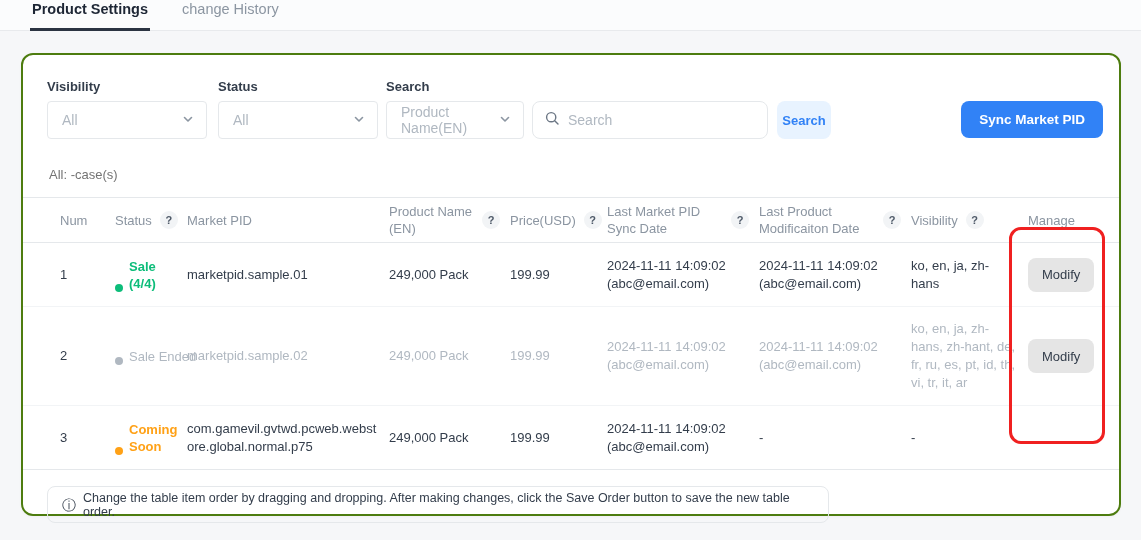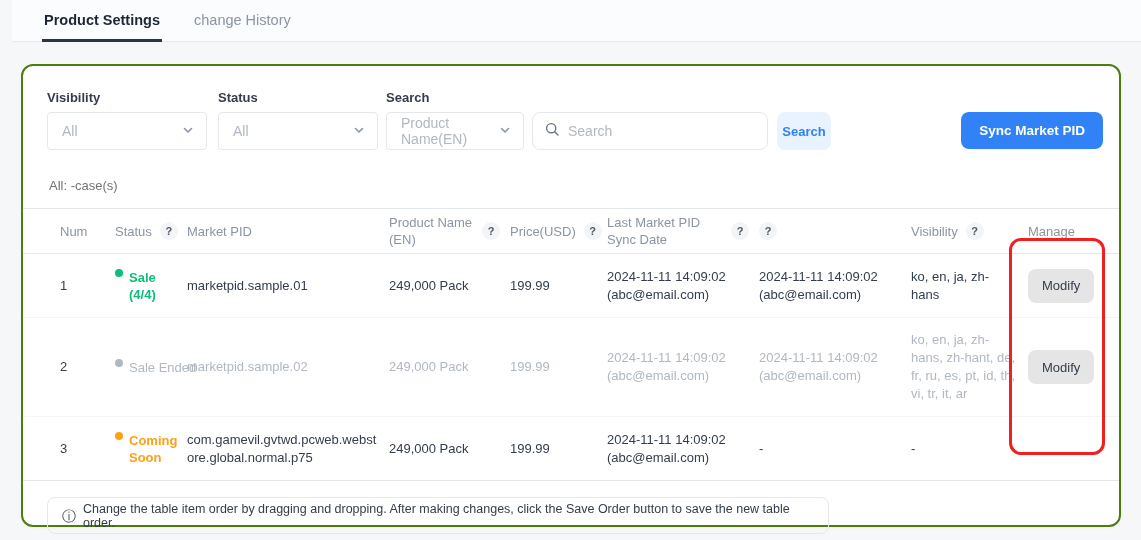--- a/index.html
+++ b/index.html
@@ -3,22 +3,22 @@
 <meta charset="utf-8">
 <style>
   * { margin:0; padding:0; box-sizing:border-box; }
   html,body { width:1141px; height:540px; overflow:hidden; }
   body {
     font-family:"Liberation Sans","DejaVu Sans",sans-serif;
     background:#f6f7f9; color:#333d4b; font-size:13px;
   }
   
   .tabbar {
-    height:42px; background:#fbfcfd; border-bottom:1px solid #e8eaed;
-    display:flex; align-items:flex-end; padding-left:30px;margin-left:12px;
+    height:31px; background:#fbfcfd; border-bottom:1px solid #e8eaed;
+    display:flex; align-items:flex-end; padding-left:30px;
   }
   .tab {
     font-size:14.5px; padding:13px 2px 11px; margin-right:30px; cursor:pointer;
     color:#8b95a1; border-bottom:3px solid transparent; margin-bottom:-1px;
   }
   .tab.active { color:#1d2635; font-weight:bold; border-bottom-color:#2b3442; }
   
   .card {
     position:relative; margin:22px 20px 0 21px; width:1100px; height:463px;
     background:#fff; border:2px solid #4d7c0f; border-radius:12px;
@@ -70,21 +70,21 @@
   .hcell { display:flex; align-items:center; gap:8px; padding-right:10px; line-height:17px; }
   .help-badge {
     flex:0 0 auto; width:18px; height:18px; border-radius:50%; background:#f2f4f6;
     color:#4e5968; font-size:11px; font-weight:bold; display:flex;
     align-items:center; justify-content:center; cursor:pointer;
   }
   .tbody .trow { border-bottom:1px solid #f2f4f6; padding-top:13px; padding-bottom:13px; min-height:64px; }
   .tbody .trow:last-child { border-bottom:1px solid #e5e8eb; }
   .cell { padding-right:12px; line-height:18px; color:#333d4b; }
   .cell-market { word-break:break-all; }
-  .status-cell { display:flex; align-items:flex-start; gap:6px; padding-right:4px; }
+  .status-cell { display:flex; align-items:flex-end; gap:6px; padding-right:4px; }
   .status-dot { width:8px; height:8px; border-radius:50%; flex:0 0 auto; }
   .status-text { font-weight:bold; line-height:17px; white-space:nowrap; }
   .status-green .status-dot { background:#0dbd7a; }
   .status-green .status-text { color:#0dbd7a; }
   .status-gray .status-dot { background:#b0b8c1; }
   .status-gray .status-text { color:#b0b8c1; font-weight:normal; }
   .status-orange .status-dot { background:#ffa116; }
   .status-orange .status-text { color:#ffa116; }
   .trow.muted .dimmable { color:#b0b8c1; }
   .manage-cell { display:flex; }
@@ -189,20 +189,21 @@
         </div>
         <div class="hcell">
           <span>Price(USD)</span>
           <span class="help-badge">?</span>
         </div>
         <div class="hcell">
           <span>Last Market PID Sync Date</span>
           <span class="help-badge">?</span>
         </div>
         <div class="hcell">
+          <span>Last Product Modificaiton Date</span>
           <span class="help-badge">?</span>
         </div>
         <div class="hcell">
           <span>Visibility</span>
           <span class="help-badge">?</span>
         </div>
         <div class="hcell">
           <span>Manage</span>
         </div>
       </div>

